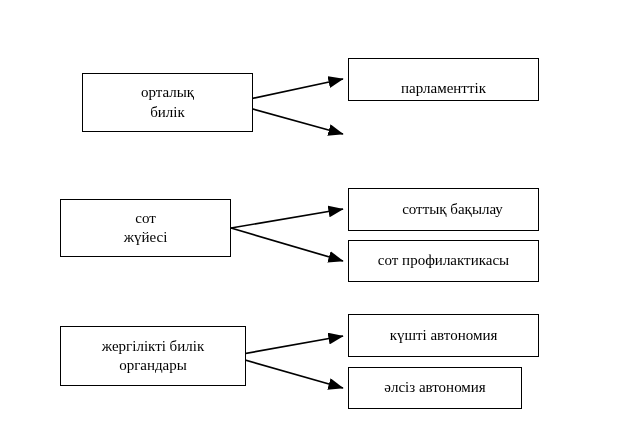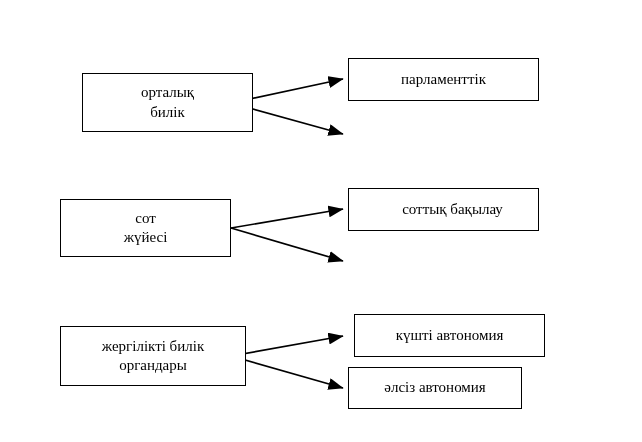--- a/index.html
+++ b/index.html
@@ -75,36 +75,39 @@
     <line x1="231" y1="228" x2="343" y2="261" stroke="#000000" stroke-width="1.7" marker-end="url(#arrowhead)"></line>
 
     <line x1="231" y1="356" x2="343" y2="336" stroke="#000000" stroke-width="1.7" marker-end="url(#arrowhead)"></line>
     <line x1="231" y1="356" x2="343" y2="388" stroke="#000000" stroke-width="1.7" marker-end="url(#arrowhead)"></line>
   </svg>
 
   <div class="node-box source-node" style="left:60px; top:73px; width:171px; height:59px;margin-left:22px;">
     <span class="node-label">орталық
 билік</span>
   </div>
-  <div class="node-box target-node" style="left:348px; top:58px; width:191px; height:43px;">
+  <div class="node-box target-node" style="left:348px; top:58px; width:191px; height:43px;align-items:flex-end;">
     <span class="node-label">парламенттік</span>
   </div>
 
   <div class="node-box source-node" style="left:60px; top:199px; width:171px; height:58px;">
     <span class="node-label">сот
 жүйесі</span>
   </div>
   <div class="node-box target-node" style="left:348px; top:188px; width:191px; height:43px;padding-left:24px;">
     <span class="node-label">соттық бақылау</span>
   </div>
+  <div class="node-box target-node" style="left:348px; top:240px; width:191px; height:42px;">
+    <span class="node-label">сот профилактикасы</span>
+  </div>
 
   <div class="node-box source-node" style="left:60px; top:326px; width:186px; height:60px;">
     <span class="node-label">жергілікті билік
 органдары</span>
   </div>
-  <div class="node-box target-node" style="left:348px; top:314px; width:191px; height:43px;margin-left:6px;">
+  <div class="node-box target-node" style="left:348px; top:314px; width:191px; height:43px;">
     <span class="node-label">күшті автономия</span>
   </div>
   <div class="node-box target-node" style="left:348px; top:367px; width:174px; height:42px;">
     <span class="node-label">әлсіз автономия</span>
   </div>
 
 </div>
 
 </body></html>

